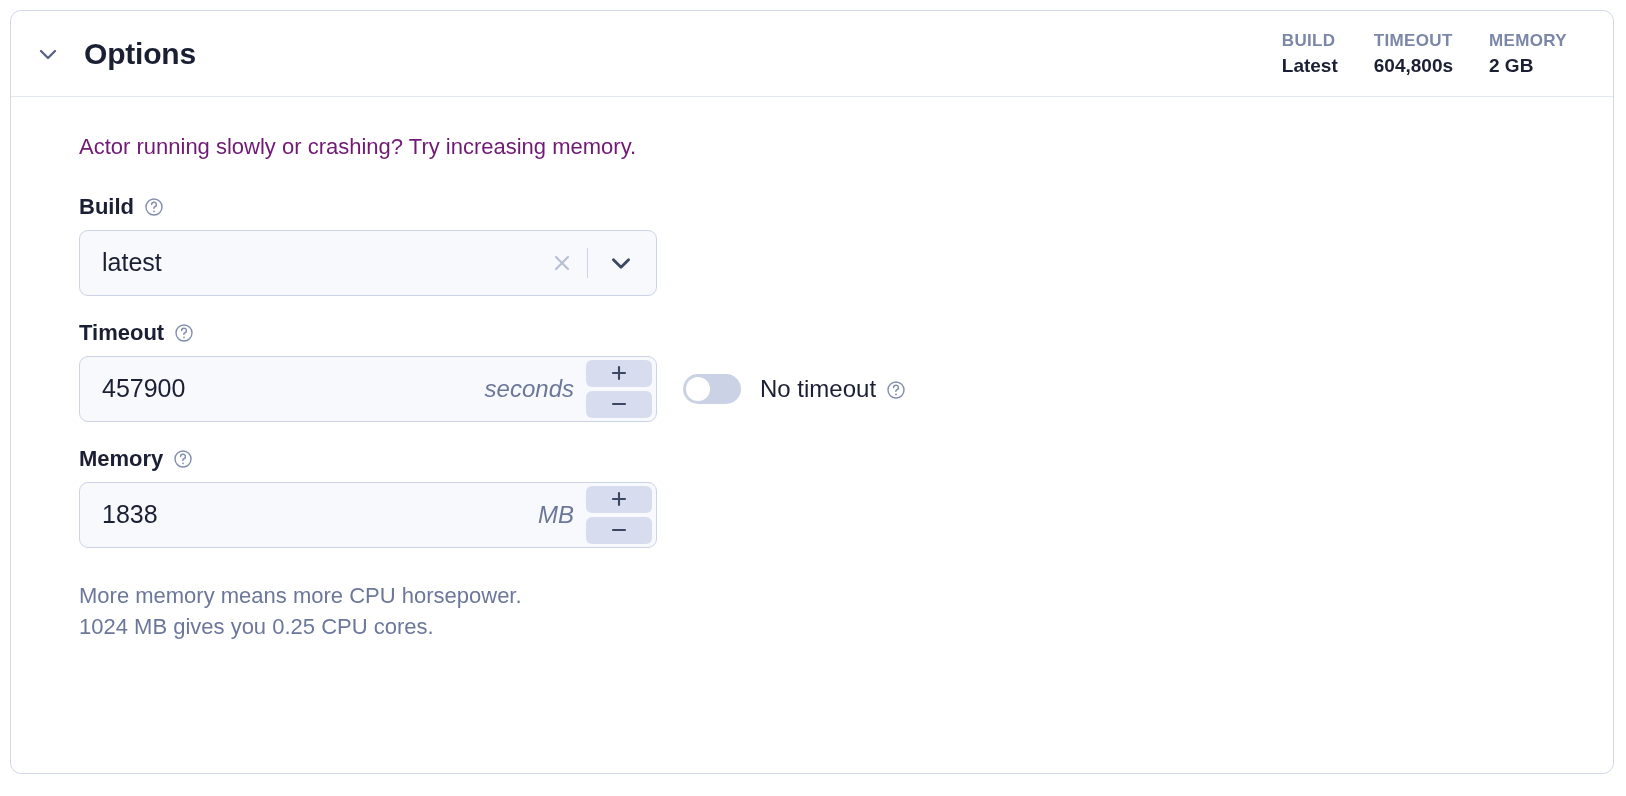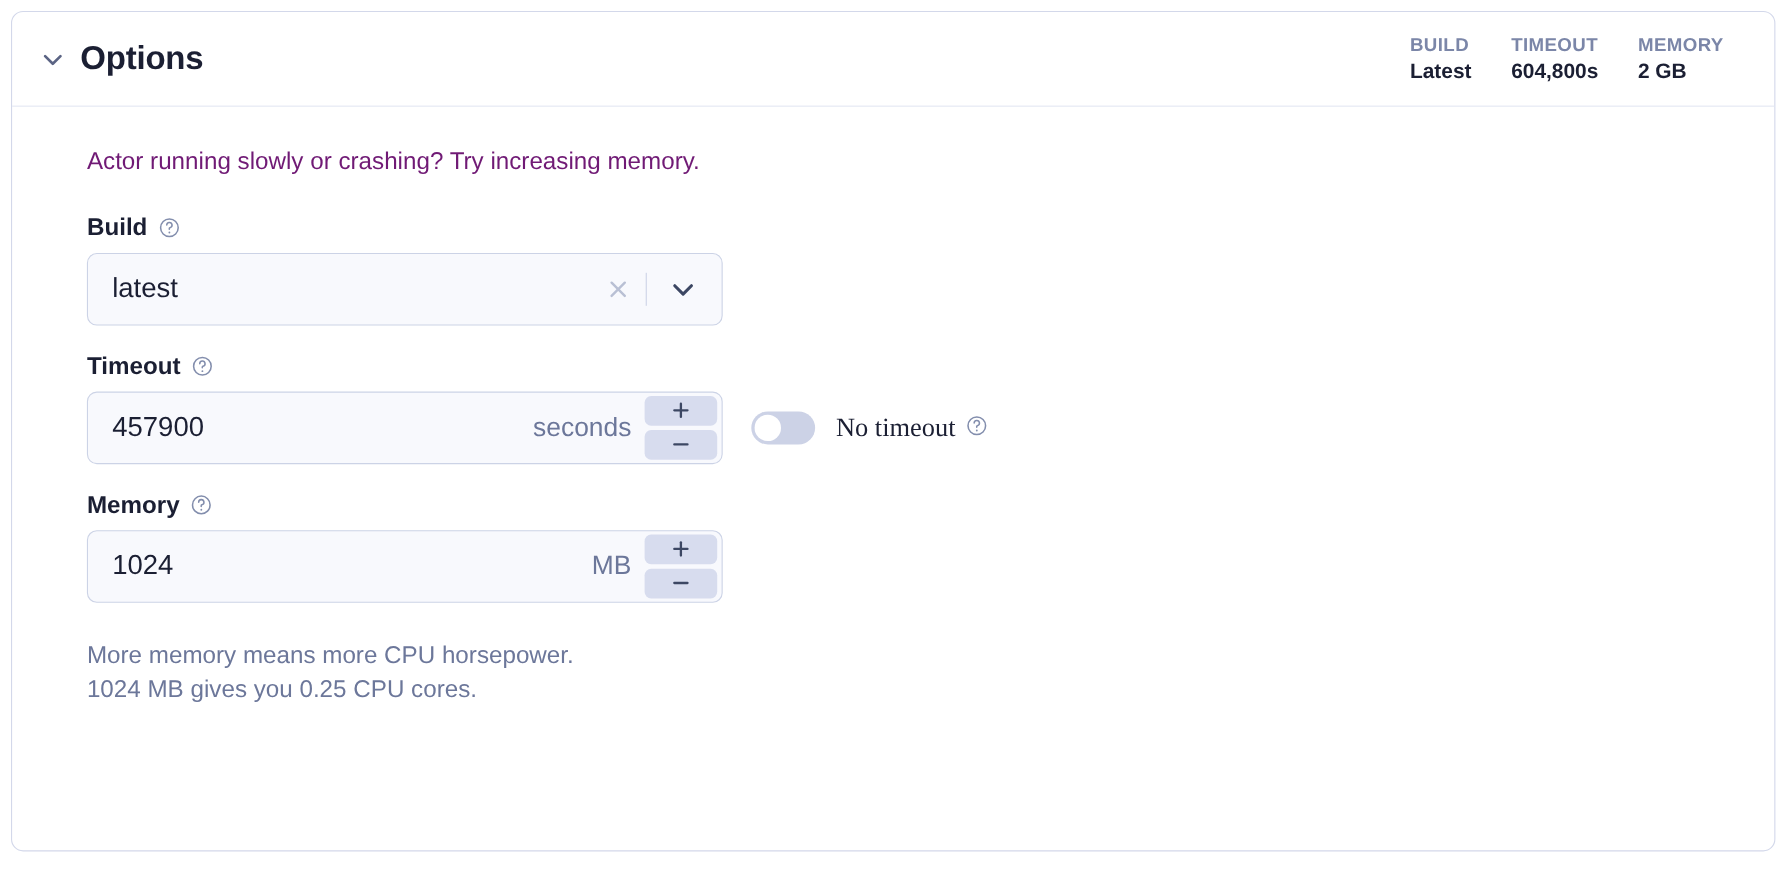--- a/index.html
+++ b/index.html
@@ -34,21 +34,21 @@
     box-sizing: border-box;
     border-bottom: 1px solid #e3e7f2;
     display: flex;
     align-items: center;
     justify-content: space-between;
     padding: 0 30px 0 24px;
   }
   .header-left {
     display: flex;
     align-items: center;
-    gap: 12px;
+    gap: 23px;
     text-align: center;
   }
   .chevron-toggle {
     width: 26px;
     height: 26px;
     display: flex;
     align-items: center;
     justify-content: center;
     cursor: pointer;
   }
@@ -146,20 +146,21 @@
     padding-left: 22px;
     line-height: 1;
     white-space: nowrap;
     overflow: hidden;
   }
   .input-suffix {
     font-size: 24px;
     color: #6c779a;
     padding-right: 12px;
     white-space: nowrap;
+    font-style: italic;
   }
 
   
   .clear-icon {
     width: 30px;
     height: 30px;
     display: flex;
     align-items: center;
     justify-content: center;
     cursor: pointer;
@@ -222,23 +223,22 @@
     position: absolute;
     left: 3px;
     top: 3px;
     width: 24px;
     height: 24px;
     border-radius: 50%;
     background: #ffffff;
   }
   .toggle-label {
     display: flex;
-    align-items: flex-start;
+    align-items: flex-end;
     gap: 9px;
-    font-family: Liberation Serif, serif;
   }
   .toggle-label-text {
     font-size: 24px;
     color: #1b1f33;
     line-height: 1;
   }
 
   .field-block { margin-bottom: 26px; }
 
   .hint-text {
@@ -371,21 +371,21 @@
         <span class="help-icon">
           <svg width="20" height="20" viewBox="0 0 20 20" fill="none" stroke="#838ead" stroke-width="1.4">
             <circle cx="10" cy="10" r="8"></circle>
             <path d="M7.6 7.6a2.4 2.4 0 1 1 2.9 2.35c-.45.12-.6.45-.6.95v.5" stroke-linecap="round" fill="none"></path>
             <circle cx="10" cy="14.4" r="0.85" fill="#838ead" stroke="none"></circle>
           </svg>
         </span>
       </div>
       <div class="field-row">
         <div class="input-shell">
-          <span class="input-value">1024</span>
+          <span class="input-value">1838</span>
           <span class="input-suffix">MB</span>
           <span class="stepper">
             <button class="stepper-btn">
               <svg width="22" height="22" viewBox="0 0 22 22" fill="none" stroke="#3c4763" stroke-width="2.1" stroke-linecap="round">
                 <line x1="11" y1="5" x2="11" y2="17"></line>
                 <line x1="5" y1="11" x2="17" y2="11"></line>
               </svg>
             </button>
             <button class="stepper-btn">
               <svg width="22" height="22" viewBox="0 0 22 22" fill="none" stroke="#3c4763" stroke-width="2.1" stroke-linecap="round">

